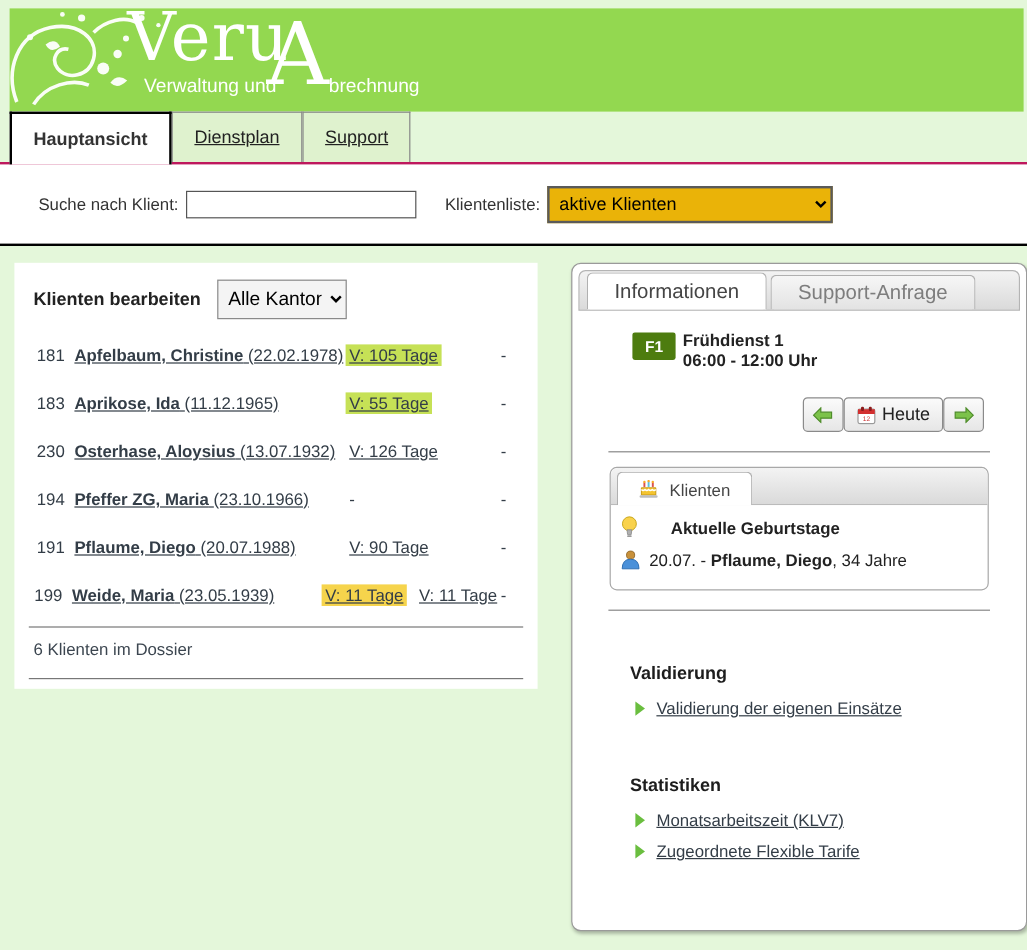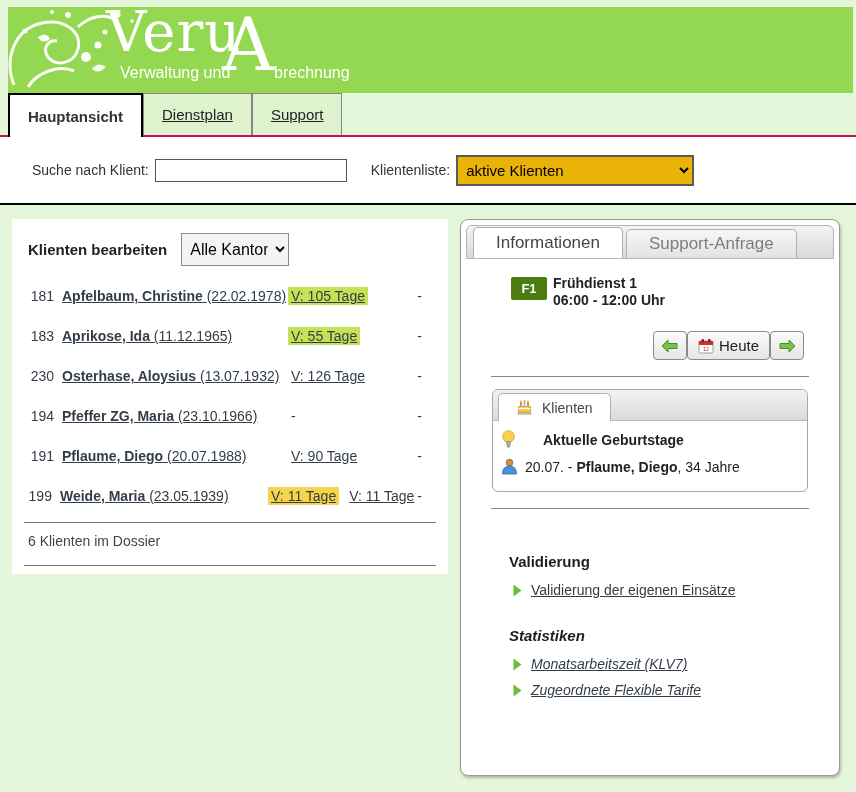--- a/index.html
+++ b/index.html
@@ -63,21 +63,21 @@
     margin-left:6px; width:192px; height:23px;
     border:1px solid #555; background:#fff; font-size:14px; padding:0 4px;
   }
   .list-label { margin-left:24px; }
   .list-select {
     margin-left:6px; width:238px; height:31px;
     border:2px solid #5a5a5a; background:#eab308; font-size:15px; padding:0 4px;
   }
 
   
-  .main { display:flex; align-items:flex-start; gap:12px; padding:14px 0 0 12px; }
+  .main { display:flex; align-items:flex-start; gap:28px; padding:14px 0 0 12px; }
 
   
   .left-panel { width:436px; height:355px; background:#fff; padding:10px 12px 0 16px; }
   .lp-header { display:flex; align-items:center; gap:14px; margin-top:4px; }
   .lp-title { font-weight:bold; font-size:15px; color:#222; }
   .canton-select {
     width:108px; height:33px; border:1px solid #8a8a8a; background:#f4f4f4;
     font-size:16px; padding:0 4px;
   }
   .client-list { margin-top:10px; }
@@ -148,21 +148,21 @@
     border-radius:5px 5px 0 0; display:flex; align-items:center; gap:9px;
     padding:0 17px; font-size:14px; color:#454545; position:relative; top:1px; cursor:pointer;
   }
   .kb-content { padding:9px 8px 0; }
   .kb-row { display:flex; align-items:center; margin-bottom:9px; }
   .kb-heading { font-weight:bold; color:#222; margin-left:27px; }
   .kb-bday { margin-left:7px; color:#222; }
 
   .section { margin:0 0 0 43px; }
   .sec-validierung { margin-top:44px; }
-  .sec-statistiken { margin-top:29px;font-style:italic; }
+  .sec-statistiken { margin-top:48px; }
   .sec-heading { font-weight:bold; font-size:15px; color:#1d1d1d; margin-bottom:12px; }
   .link-row { display:flex; align-items:center; gap:9px; margin:0 0 10px 4px; }
   .link-row a { color:#333d47; }
 </style>
 </head>
 <body>
 
 <div class="green-header">
   <svg class="flourish" width="300" height="86" viewBox="0 0 300 86">
     <g stroke="#fff" stroke-width="3" fill="none" opacity="0.95">

